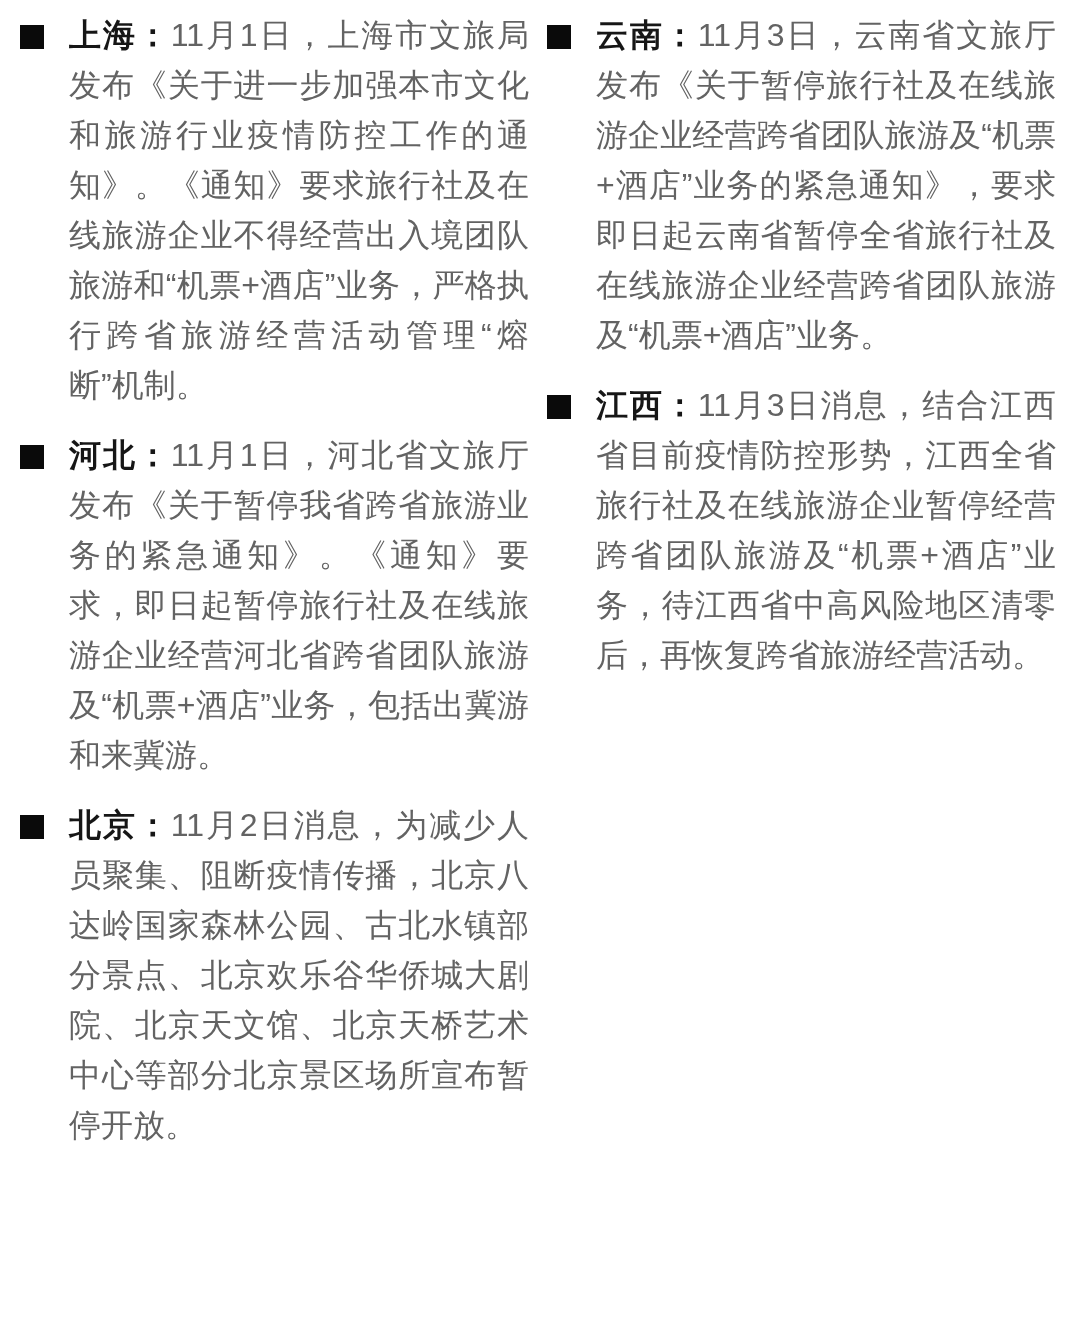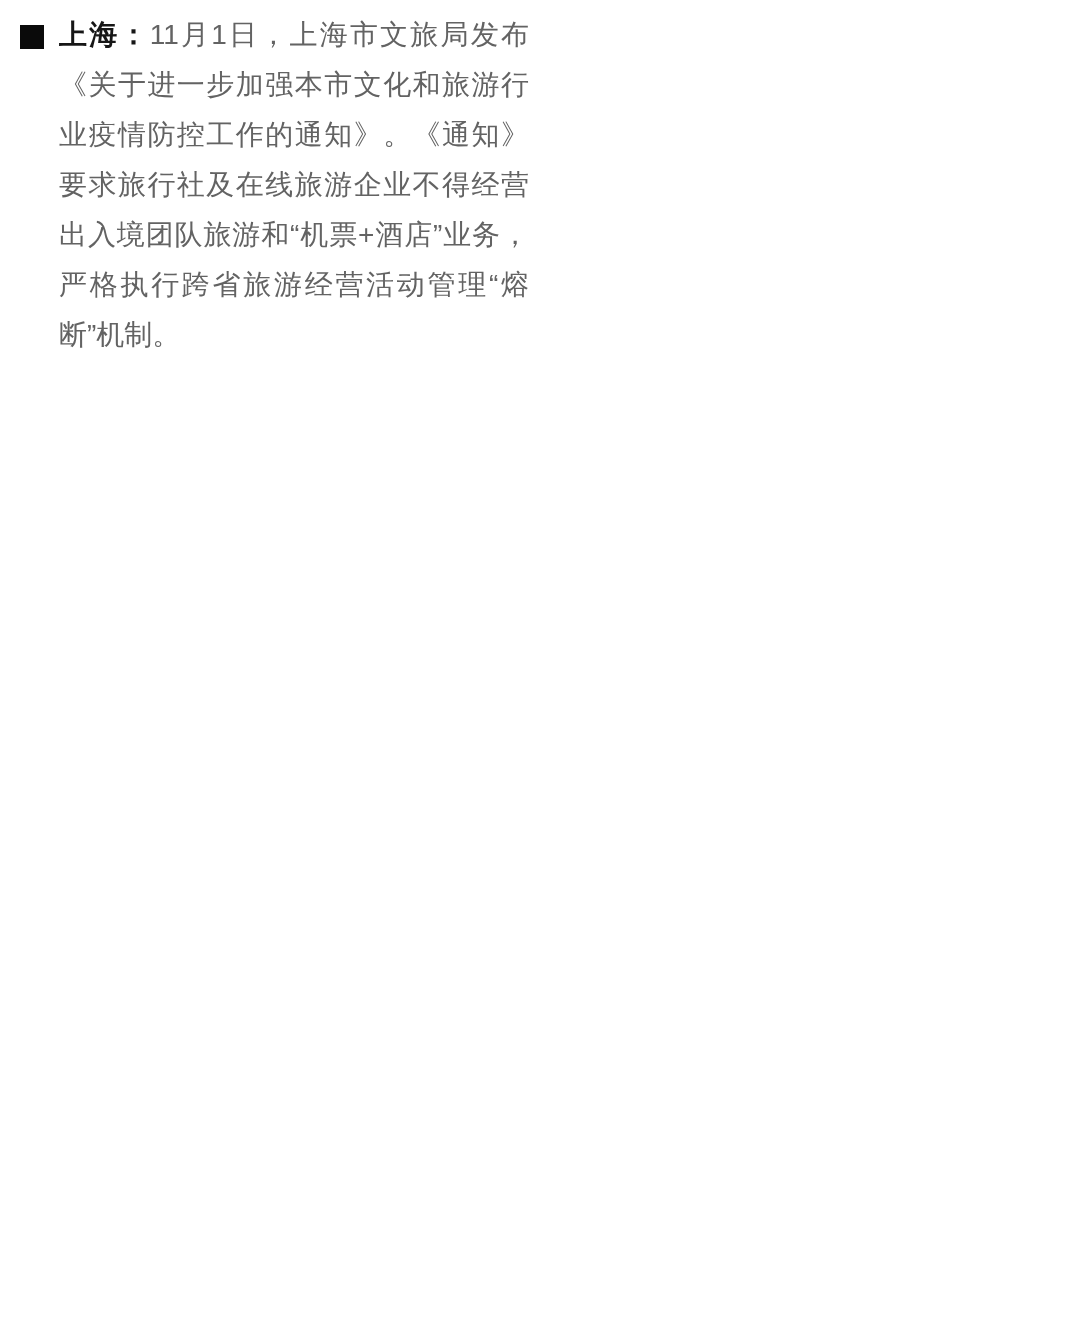--- a/index.html
+++ b/index.html
@@ -25,22 +25,22 @@
   .bullet {
     flex: 0 0 24px;
     width: 24px;
     height: 24px;
     margin-top: 15px;
     background: var(--bullet, #0a0a0a);
   }
   .txt {
     flex: 1;
     min-width: 0;
-    margin-left: 15px;
-    font-size: 28px;
+    margin-left: 25px;
+    font-size: 32px;
     line-height: 50px;
     color: var(--body, #636363);
     text-align: justify;
   }
   .label {
     font-weight: bold;
     color: var(--label, #161616);
   }
 </style>
 </head>
@@ -48,26 +48,42 @@
 
 <div class="page">
 
   <div class="column">
 
     <div class="item">
       <span class="bullet"></span>
       <p class="txt"><b class="label">上海：</b><span>11月1日，上海市文旅局发布《关于进一步加强本市文化和旅游行业疫情防控工作的通知》。《通知》要求旅行社及在线旅游企业不得经营出入境团队旅游和“机票+酒店”业务，严格执行跨省旅游经营活动管理“熔断”机制。</span></p>
     </div>
 
+    <div class="item">
+      <span class="bullet"></span>
+      <p class="txt"><b class="label">河北：</b><span>11月1日，河北省文旅厅发布《关于暂停我省跨省旅游业务的紧急通知》。《通知》要求，即日起暂停旅行社及在线旅游企业经营河北省跨省团队旅游及“机票+酒店”业务，包括出冀游和来冀游。</span></p>
+    </div>
 
 
+    <div class="item">
+      <span class="bullet"></span>
+      <p class="txt"><b class="label">北京：</b><span>11月2日消息，为减少人员聚集、阻断疫情传播，北京八达岭国家森林公园、古北水镇部分景点、北京欢乐谷华侨城大剧院、北京天文馆、北京天桥艺术中心等部分北京景区场所宣布暂停开放。</span></p>
+    </div>
 
   </div>
 
   <div class="column">
 
 
+    <div class="item">
+      <span class="bullet"></span>
+      <p class="txt"><b class="label">云南：</b><span>11月3日，云南省文旅厅发布《关于暂停旅行社及在线旅游企业经营跨省团队旅游及“机票+酒店”业务的紧急通知》，要求即日起云南省暂停全省旅行社及在线旅游企业经营跨省团队旅游及“机票+酒店”业务。</span></p>
+    </div>
 
+    <div class="item">
+      <span class="bullet"></span>
+      <p class="txt"><b class="label">江西：</b><span>11月3日消息，结合江西省目前疫情防控形势，江西全省旅行社及在线旅游企业暂停经营跨省团队旅游及“机票+酒店”业务，待江西省中高风险地区清零后，再恢复跨省旅游经营活动。</span></p>
+    </div>
 
 
   </div>
 
 </div>
 
 </body></html>

